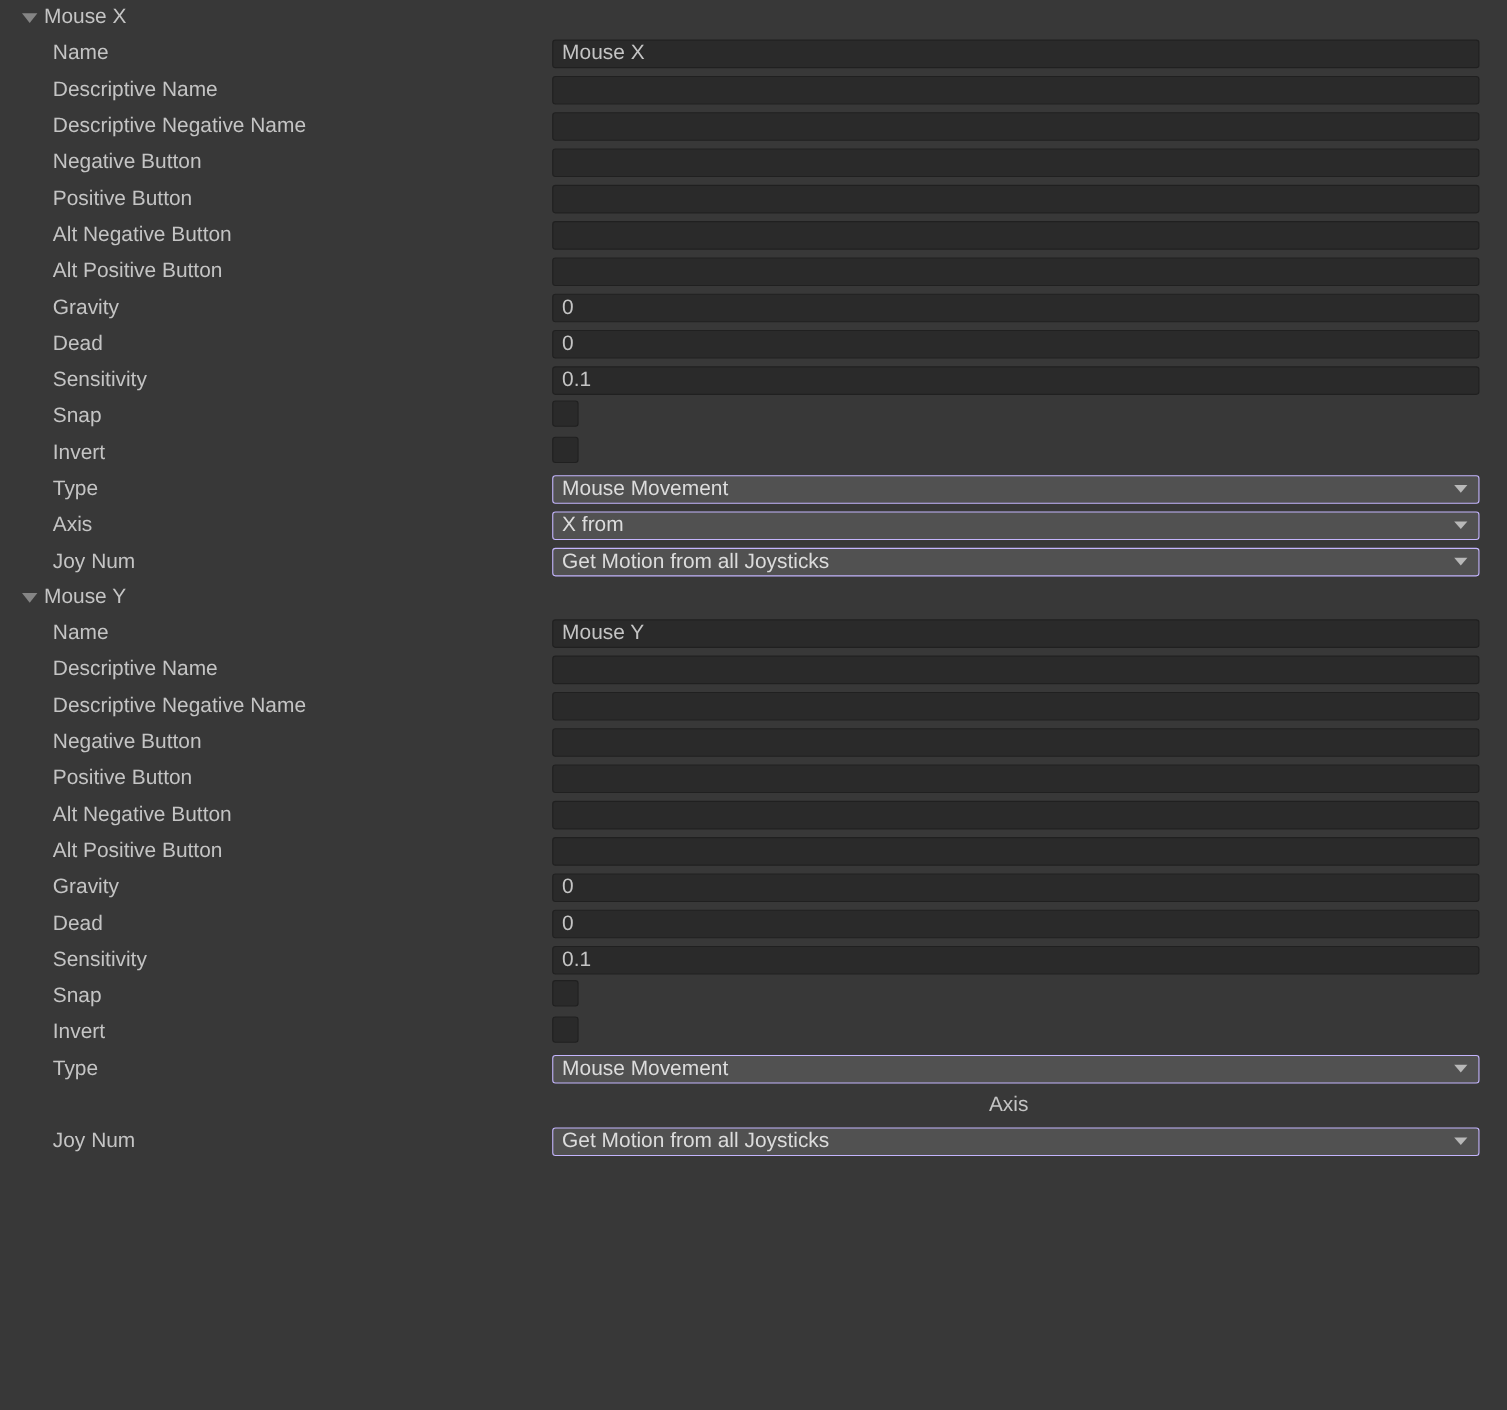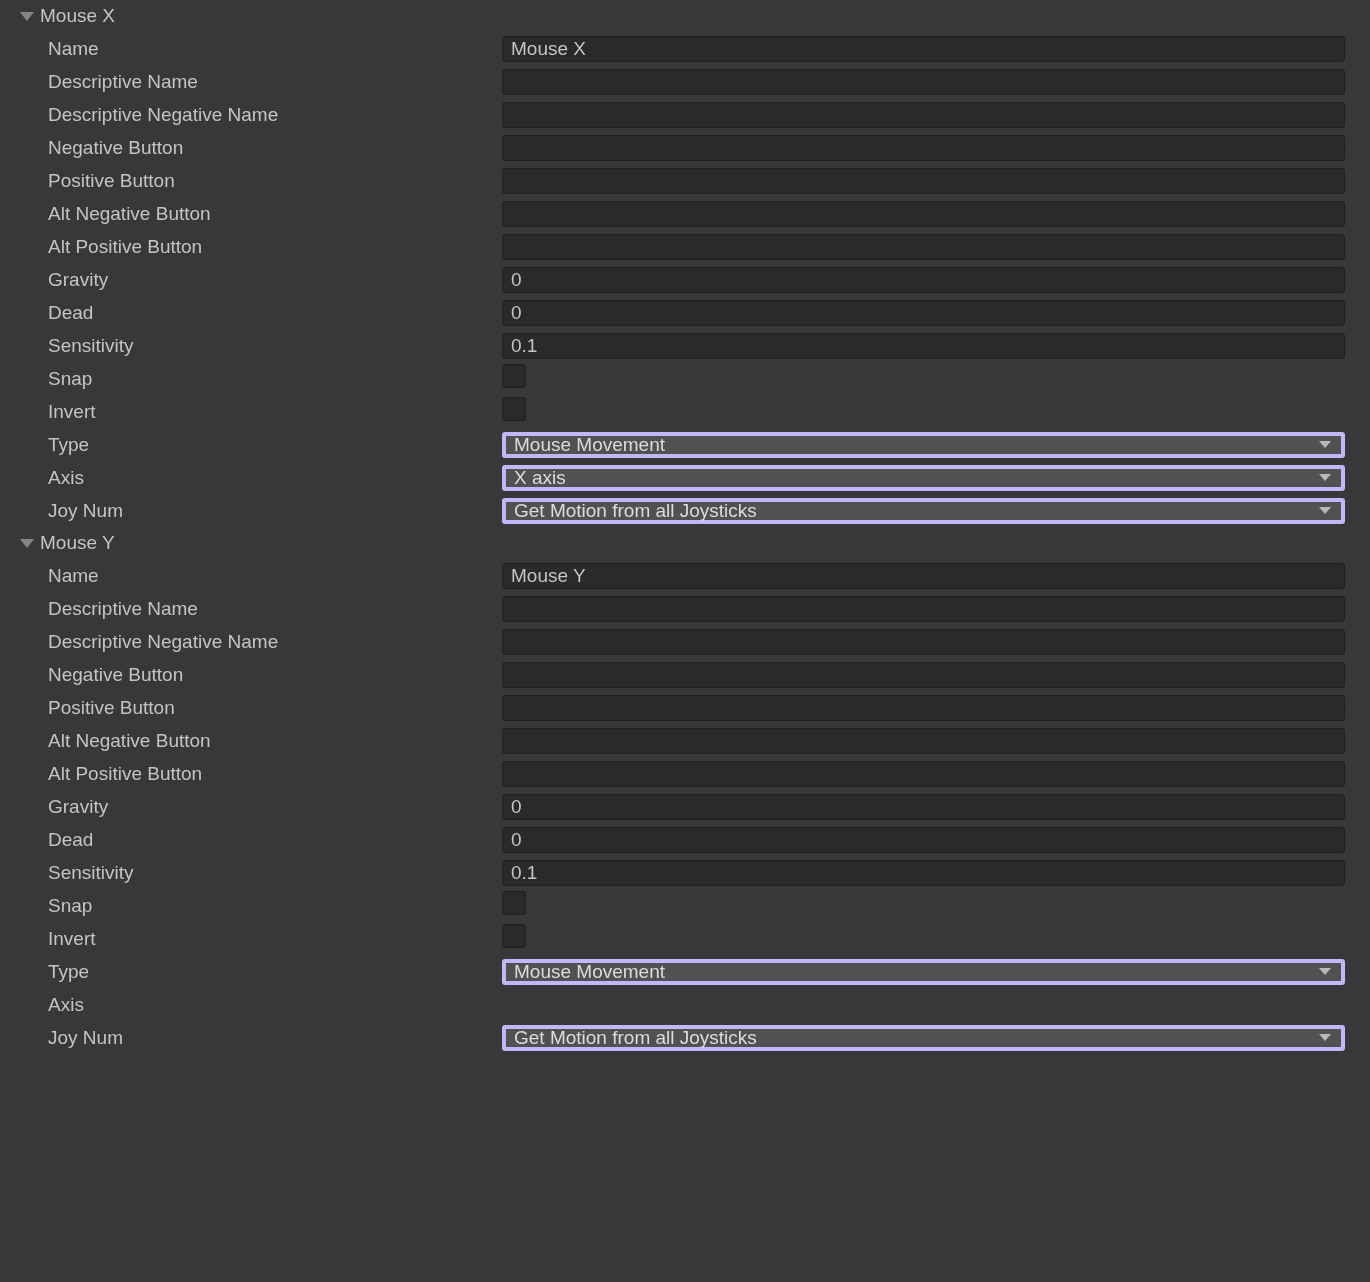--- a/index.html
+++ b/index.html
@@ -26,20 +26,21 @@
     border-top: 9px solid #858585;
     margin-right: 6px;
     flex-shrink: 0;
   }
   .section-title { color: #c4c4c4; }
   .prop-row {
     display: flex;
     align-items: center;
     height: 33px;
     padding-left: 44px;
+    justify-content: flex-end;
   }
   .prop-label {
     width: 454px;
     flex-shrink: 0;
     color: #c4c4c4;
   }
   .prop-control { flex: 1; padding-right: 8px; }
   .text-input {
     width: 100%;
     height: 26px;
@@ -56,21 +57,21 @@
     width: 24px; height: 24px;
     background: #2a2a2a;
     border: 1px solid #202020;
     border-radius: 3px;
     display: inline-block;
   }
   .dropdown {
     width: 100%;
     height: 26px;
     background: #515151;
-    border: 4px solid #c4b5fd;
+    border: 1px solid #c4b5fd;
     border-radius: 3px;
     color: #dcdcdc;
     font-size: 19px;
     padding: 0 8px;
     display: flex;
     align-items: center;
     justify-content: space-between;
     cursor: pointer;
   }
   .dropdown-arrow {
@@ -145,21 +146,21 @@
       <div class="dropdown">
         <span>Mouse Movement</span>
         <span class="dropdown-arrow"></span>
       </div>
     </div>
   </div>
   <div class="prop-row">
     <span class="prop-label">Axis</span>
     <div class="prop-control">
       <div class="dropdown">
-        <span>X axis</span>
+        <span>X from</span>
         <span class="dropdown-arrow"></span>
       </div>
     </div>
   </div>
   <div class="prop-row">
     <span class="prop-label">Joy Num</span>
     <div class="prop-control">
       <div class="dropdown">
         <span>Get Motion from all Joysticks</span>
         <span class="dropdown-arrow"></span>

